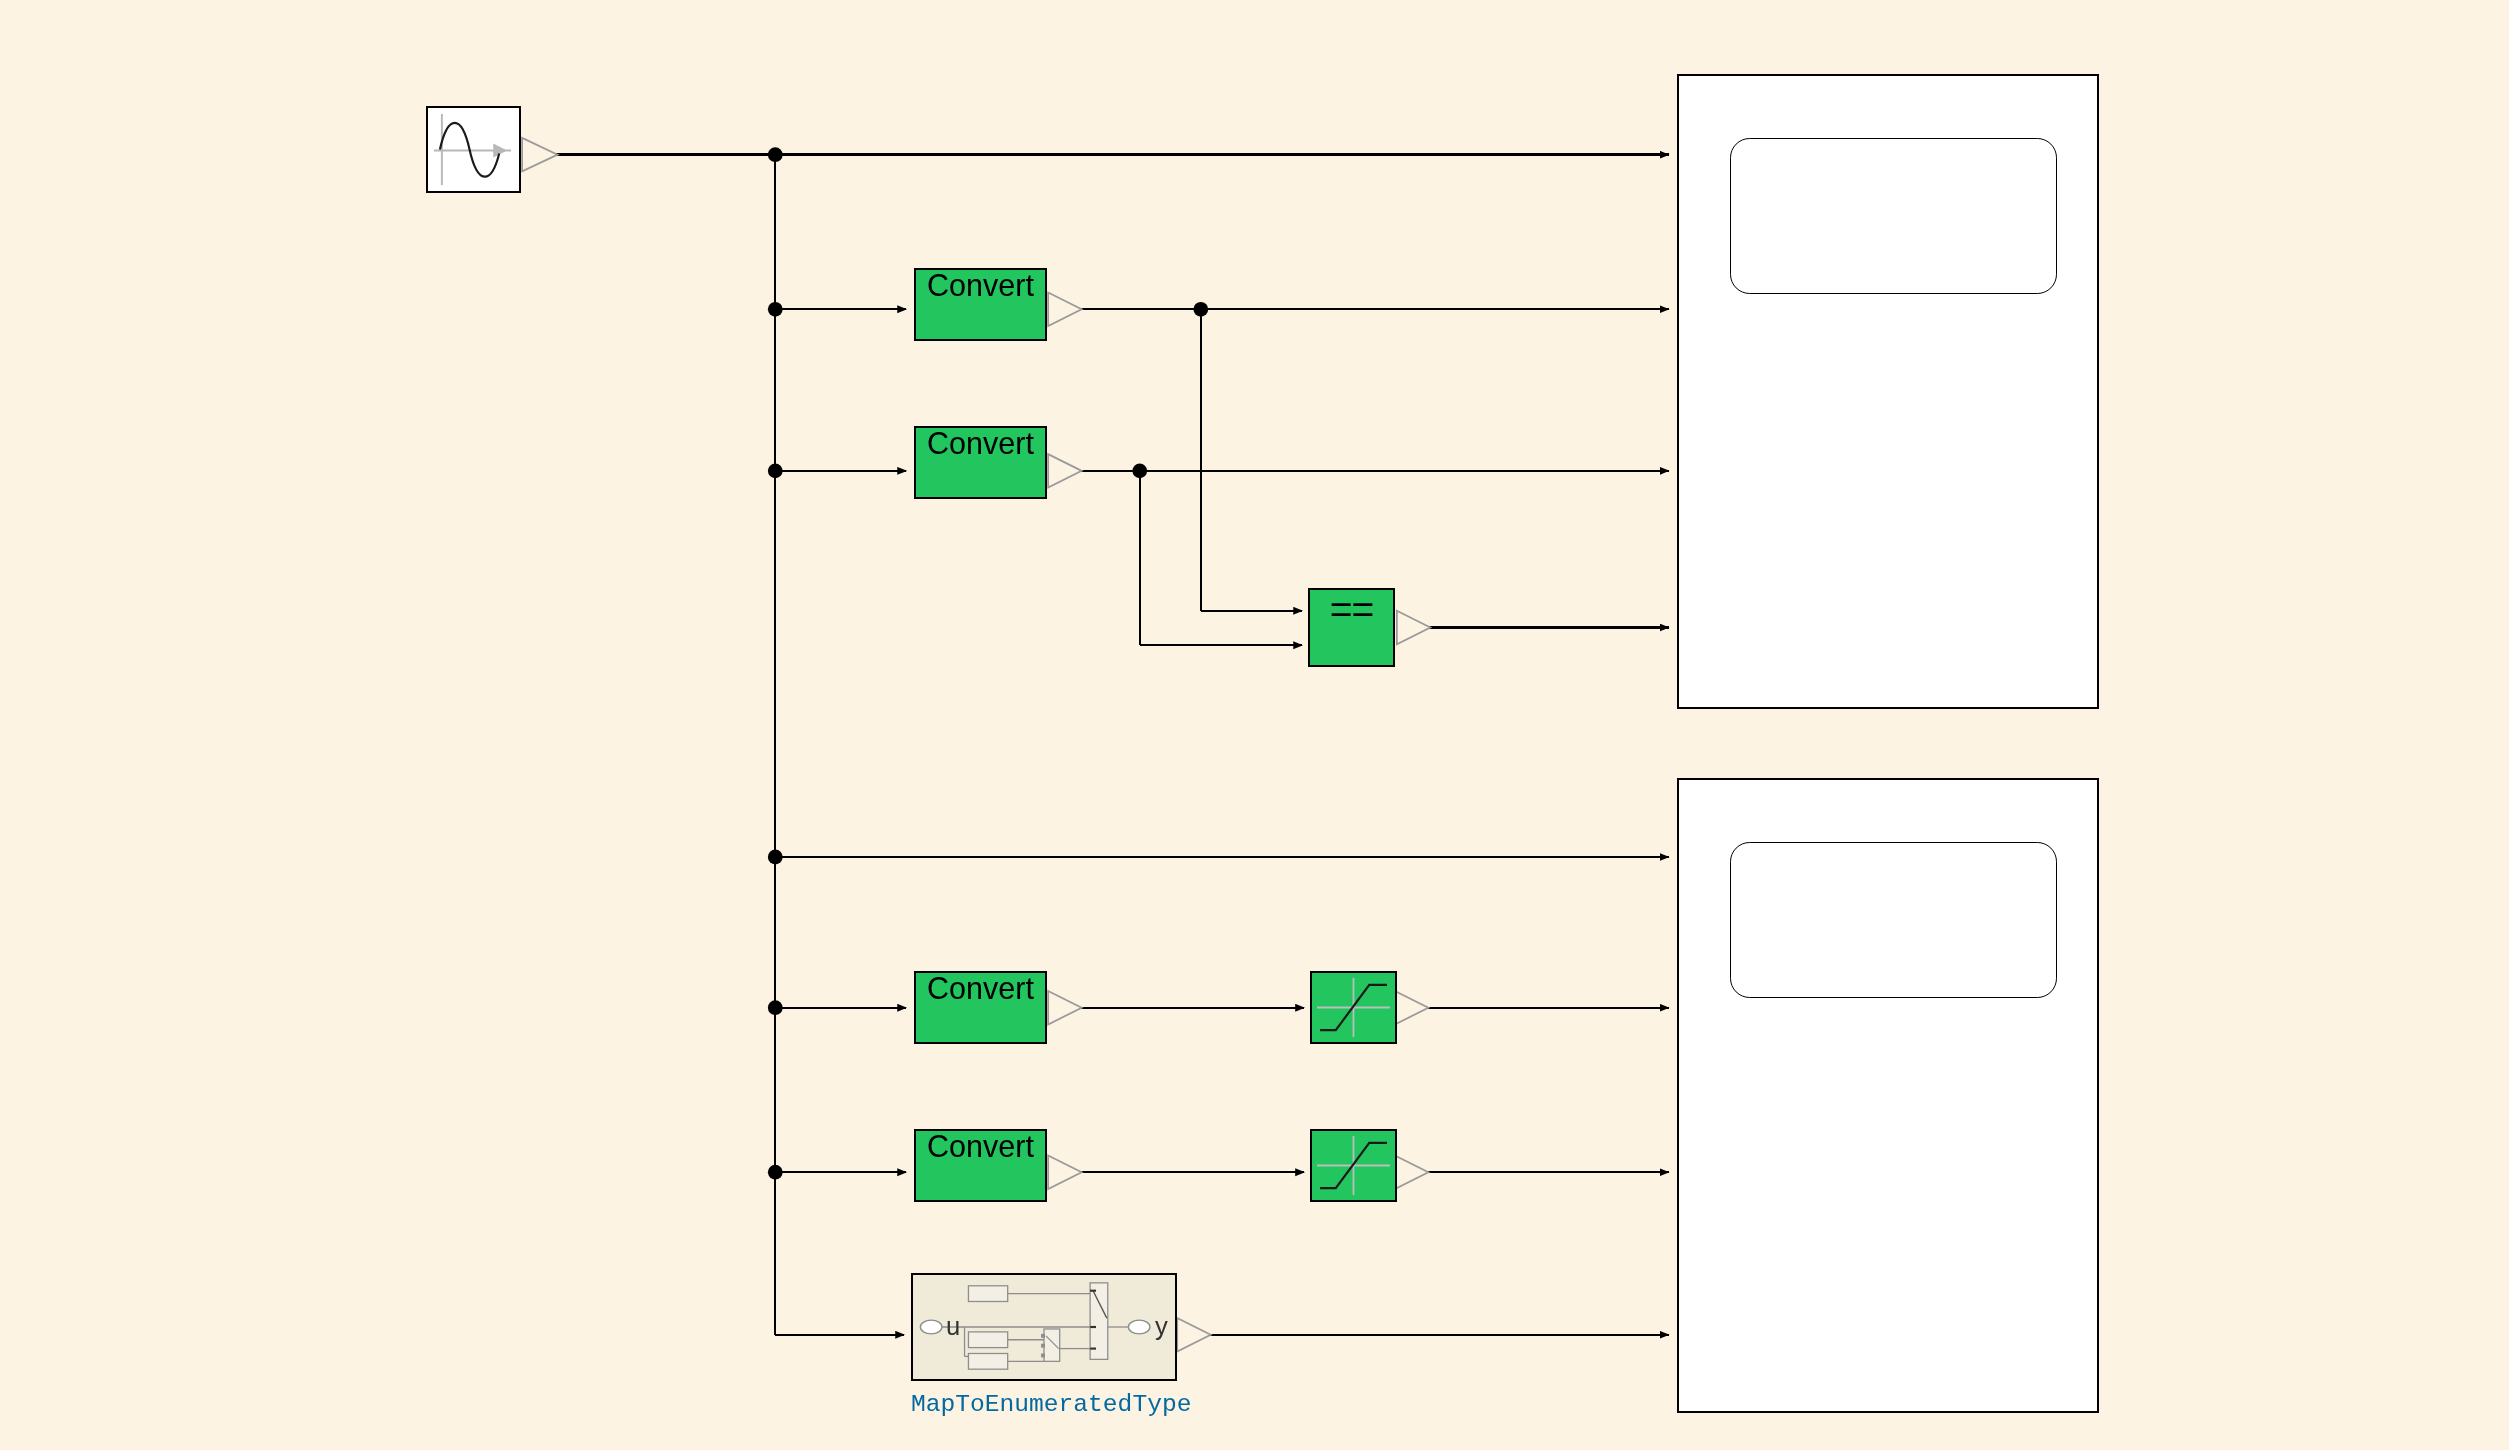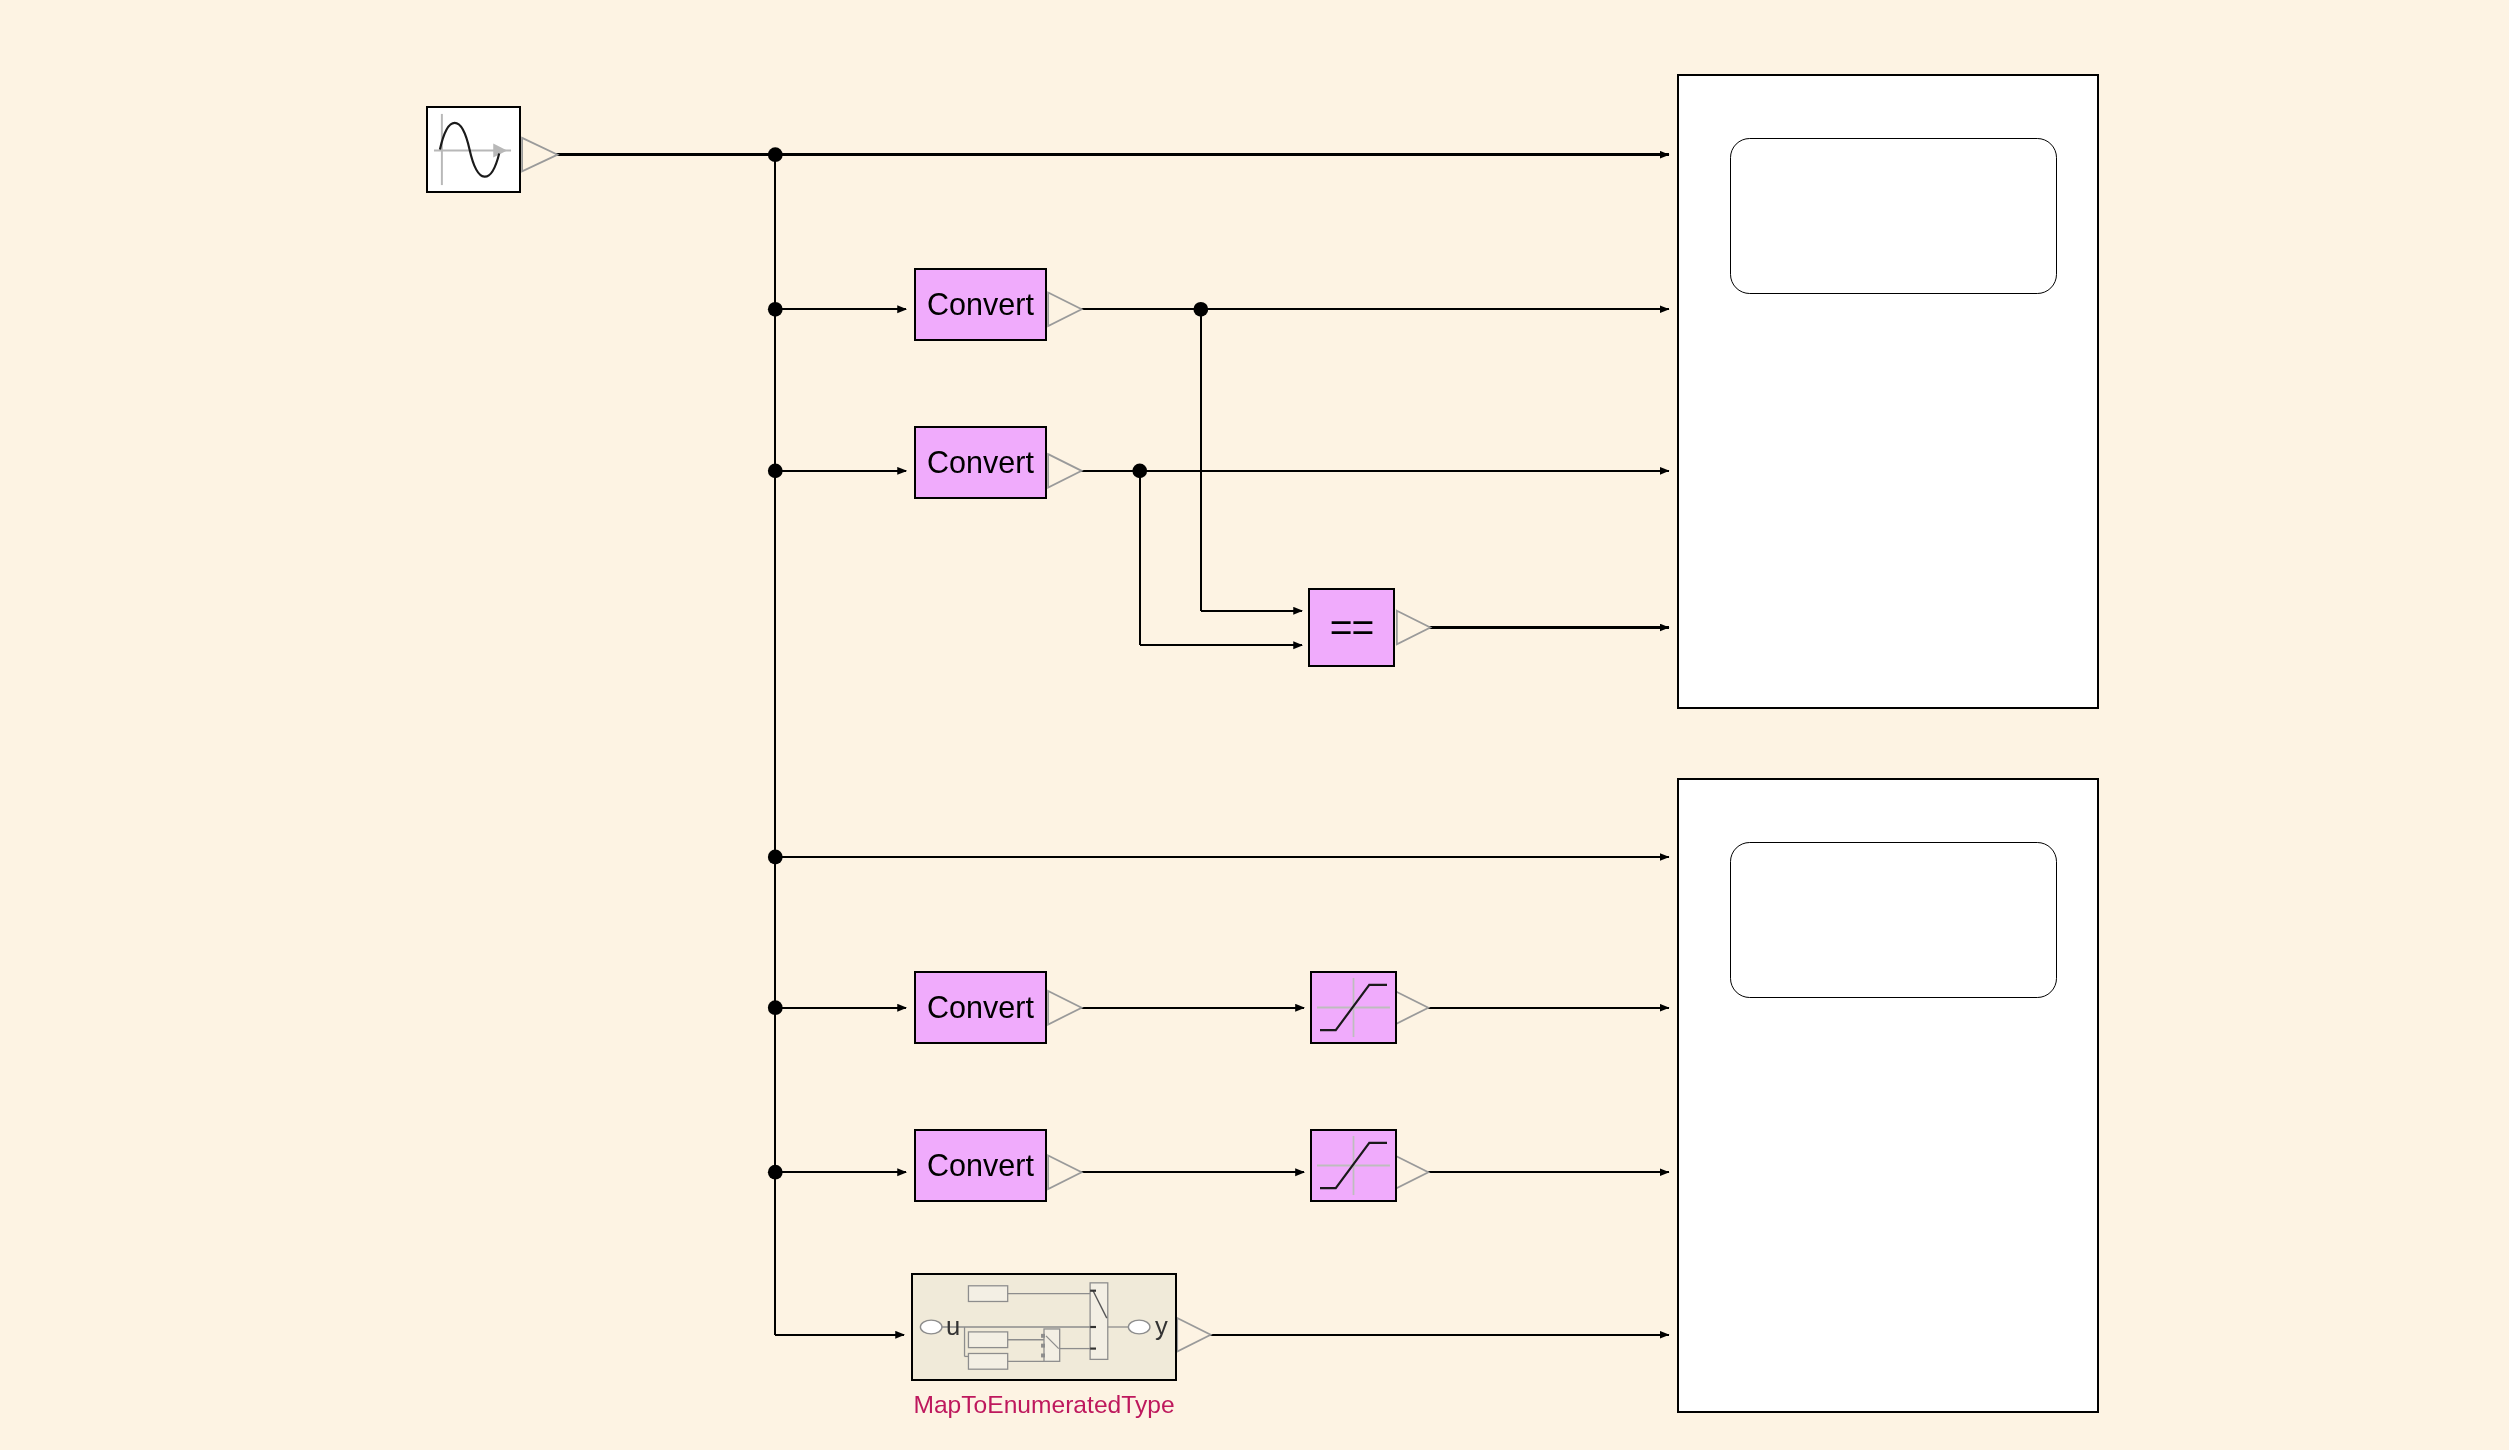--- a/index.html
+++ b/index.html
@@ -19,24 +19,24 @@
   #wires {
     position: absolute;
     left: 0; top: 0;
     width: 2510px;
     height: 1450px;
     pointer-events: none;
   }
   .blk {
     position: absolute;
     box-sizing: border-box;
-    background: #f0abfc;
+    background: #22c55e;
     border: 2px solid #000000;
     display: flex;
-    align-items: center;
+    align-items: flex-start;
     justify-content: center;
     z-index: 5;
   }
   .blk-label {
     font-size: 30.5px;
     color: #000;
     line-height: 1;
     white-space: nowrap;
     user-select: none;
   }
@@ -69,25 +69,26 @@
   .subsys {
     position: absolute;
     box-sizing: border-box;
     background: #f0ead9;
     border: 2px solid #000000;
     z-index: 5;
   }
   .subsys-caption {
     position: absolute;
     font-size: 24.6px;
-    color: #be185d;
+    color: #0369a1;
     white-space: nowrap;
     text-align: center;
     user-select: none;
     z-index: 6;
+    font-family: Liberation Mono, monospace;
   }
   .port-letter {
     position: absolute;
     font-size: 25.6px;
     color: #333;
     user-select: none;
     z-index: 7;
   }
   svg.icon { display:block; }
 </style>

